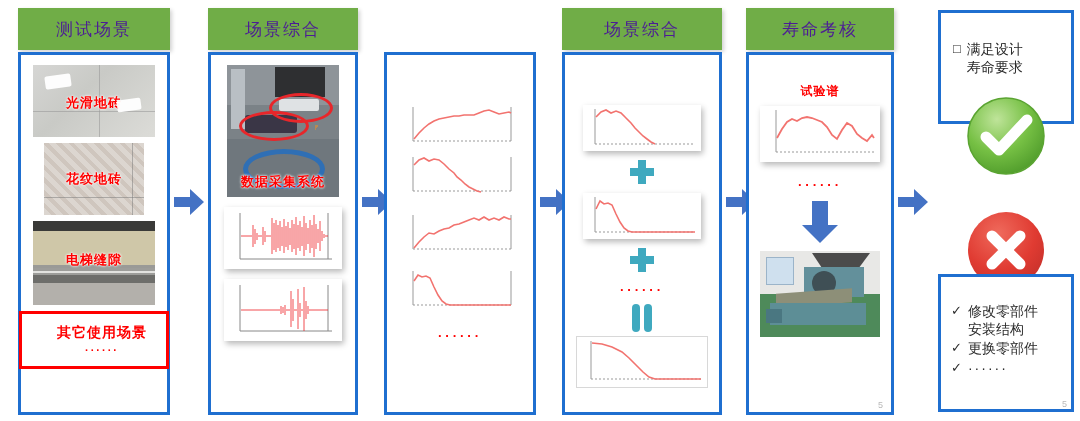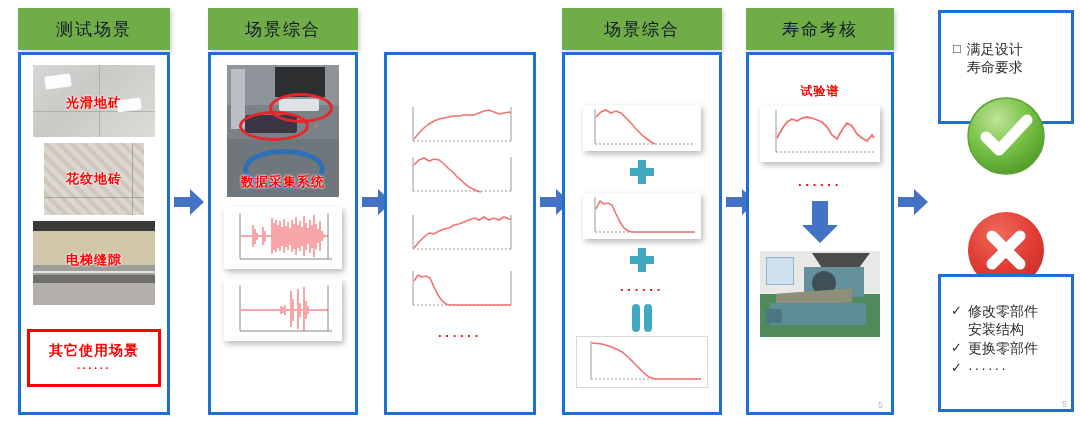--- a/index.html
+++ b/index.html
@@ -9,21 +9,21 @@
     font-family:"Liberation Sans","DejaVu Sans",sans-serif;
     overflow:hidden;
     position:relative;
   }
   .flow{position:absolute;inset:0;}
 
   
   .col{position:absolute;top:0;height:421px;}
   .col-head{
     position:absolute;top:8px;left:0;right:0;height:42px;
-    background:#70AD47;color:#0f172a;
+    background:#70AD47;color:#4c1d95;
     display:flex;align-items:center;justify-content:center;
     font-size:17px;letter-spacing:2px;
     box-shadow:2px 2px 4px rgba(0,0,0,.18);
   }
   .col-body{
     position:absolute;top:52px;left:0;right:0;bottom:6px;
     border:3px solid #1F6FD0;background:#ffffff;
     box-sizing:border-box;
     display:flex;flex-direction:column;align-items:center;
   }
@@ -124,21 +124,21 @@
         <div class="tileline" style="top:0;bottom:0;left:88px;width:1px;background:rgba(120,120,120,.5);"></div>
         <div class="cap" style="top:38%;">花纹地砖</div>
       </div>
 
       <div class="photo ph-elev" style="width:122px;height:84px;margin-top:6px;">
         <div class="tileline" style="left:0;right:0;top:52%;height:3px;background:#9a9a97;"></div>
         <div class="tileline" style="left:0;right:0;top:60%;height:2px;background:#e3e3e0;"></div>
         <div class="cap" style="top:36%;">电梯缝隙</div>
       </div>
 
-      <div class="redbox" style="width:128px;height:52px;margin-top:24px;">
+      <div class="redbox" style="width:128px;height:52px;margin-top:6px;padding-left:16px;">
         <div class="t1">其它使用场景</div>
         <div class="t2">······</div>
       </div>
     </div>
   </div>
 
   <div class="arrow" style="left:172px;">
     <svg viewBox="0 0 34 34">
         <path d="M2 12 H18 V4 L32 17 L18 30 V22 H2 Z" fill="#4472C4"></path>
       </svg>

